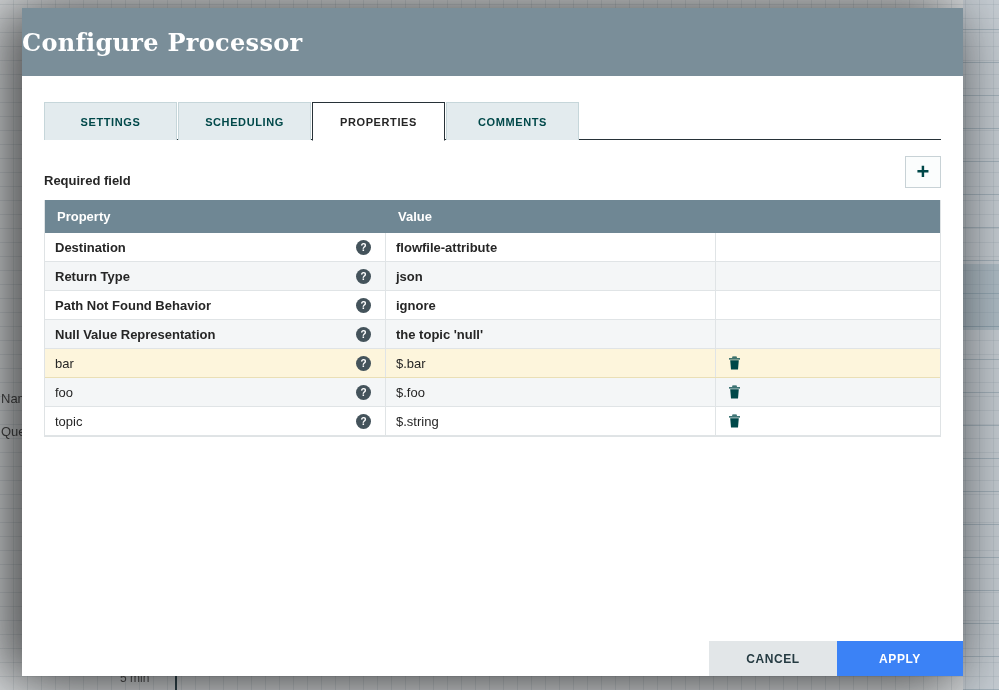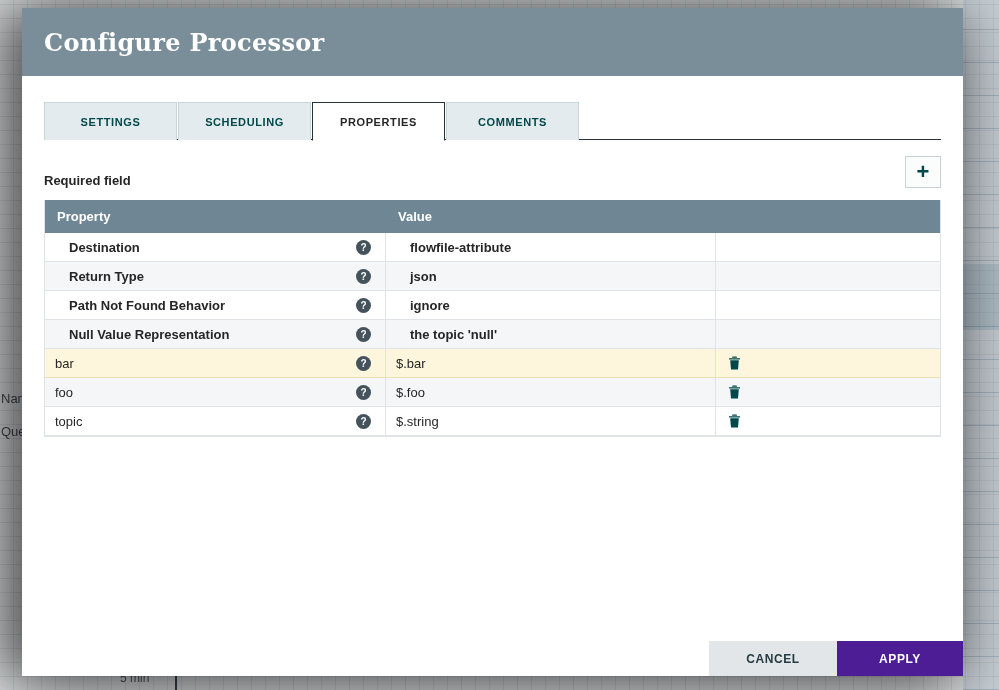--- a/index.html
+++ b/index.html
@@ -30,21 +30,20 @@
   .canvas-vline { position: absolute; left: 175px; top: 617px; width: 2px; height: 73px; background: #31464e; }
 
   
   .dialog {
     position: absolute; left: 22px; top: 8px; width: 941px; height: 668px;
     background: #fff;
     box-shadow: 0 6px 60px rgba(0,0,0,.55), -25px 0 45px rgba(0,0,0,.35);
   }
   .dialog-header {
     height: 68px; background: #7a8e99; display: flex; align-items: center;
-    padding-left: 22px;
   }
   .dialog-title {
     font-family: "DejaVu Serif", serif; font-weight: bold;
     font-size: 24px; color: #ffffff; letter-spacing: .3px;
   }
   .dialog-content { position: absolute; top: 68px; left: 0; right: 0; bottom: 0;
     background: #fff; padding: 26px 22px 0; }
 
   
   .tab-bar { display: flex; border-bottom: 1px solid #273238; height: 38px; }
@@ -75,38 +74,38 @@
   .props-thead { display: flex; background: #6f8794; height: 33px; align-items: center; }
   .col-property { width: 341px; }
   .col-value { width: 330px; }
   .col-action { flex: 1; }
   .props-thead .hcell { color: #fff; font-size: 13px; font-weight: bold; padding-left: 12px; }
   .prow { display: flex; height: 29px; align-items: stretch;
     border-bottom: 1px solid #e0e4e6; background: #fff; font-size: 13px; color: #262626; }
   .prow:last-child { border-bottom: 1px solid #e0e4e6; }
   .prow.alt { background: #f4f6f7; }
   .prow.highlighted { background: #fdf5dc; border-bottom-color: #eadfb6; }
-  .prow.required .prop-text, .prow.required .value-text { font-weight: bold; margin-left: 14px; }
+  .prow.required .prop-text, .prow.required .value-text { font-weight: bold; }
   .pcell { display: flex; align-items: center; border-right: 1px solid #e0e4e6; }
   .pcell.col-action { border-right: none; padding-left: 12px; }
   .pcell.col-property { justify-content: space-between; padding: 0 14px 0 10px; }
   .pcell.col-value { padding-left: 10px; cursor: text; }
   .help-icon {
     width: 15px; height: 15px; border-radius: 50%; background: #44535b; flex: none;
     color: #fff; font-size: 10px; font-weight: bold; text-align: center; line-height: 15px;
     cursor: pointer;
   }
   .delete-btn { background: none; border: none; cursor: pointer; display: flex; align-items: center; }
 
   
   .dialog-footer { position: absolute; bottom: 0; right: 0; display: flex; }
   .btn { height: 35px; border: none; font-size: 12px; font-weight: bold;
     letter-spacing: .6px; cursor: pointer; }
   .btn-cancel { width: 128px; background: #e2e6e8; color: #253b42; }
-  .btn-apply  { width: 126px; background: #4c1d95; color: #ffffff; }
+  .btn-apply  { width: 126px; background: #3b82f6; color: #ffffff; }
 </style>
 </head>
 <body>
 
 <div class="canvas">
   <div class="canvas-right-strip"></div>
   <div class="canvas-right-block"></div>
   <span class="canvas-label nam">Nam</span>
   <span class="canvas-label que">Que</span>
   <span class="canvas-label min">5 min</span>

